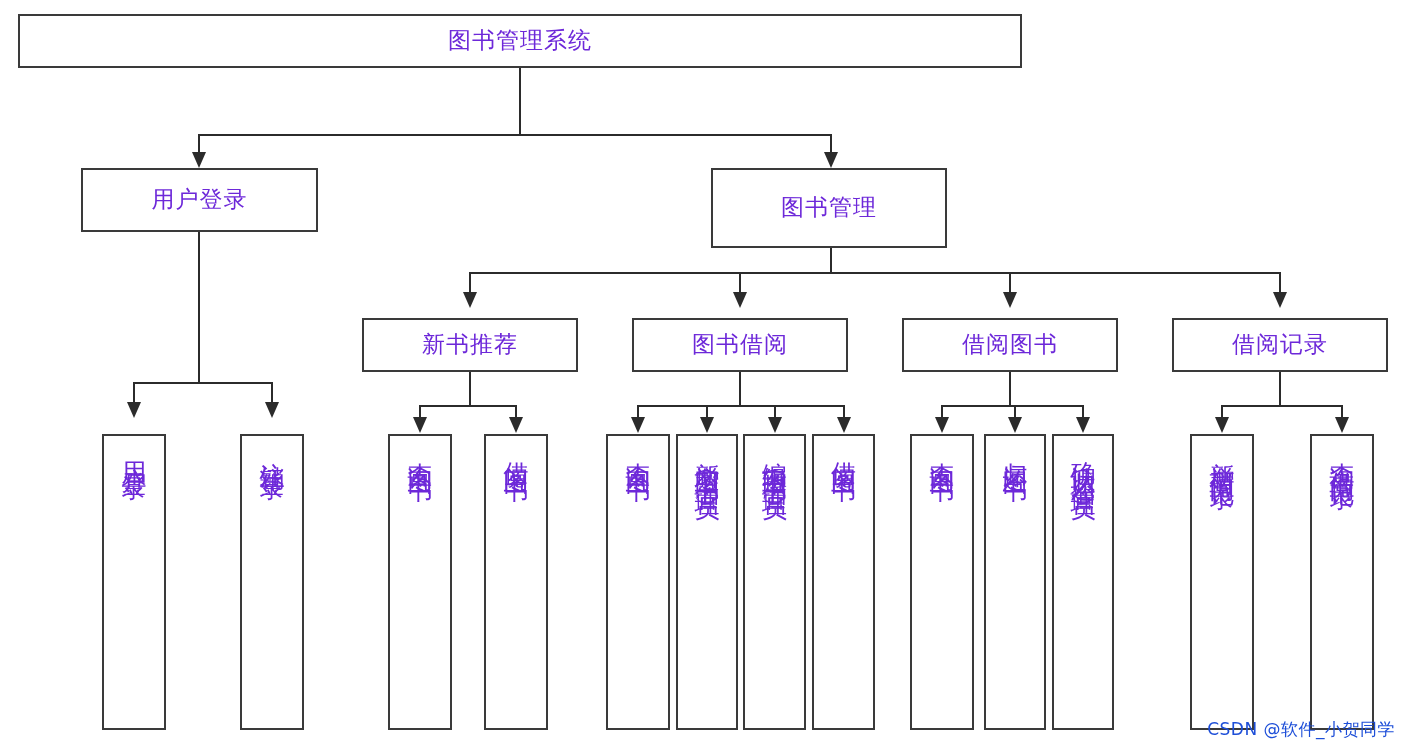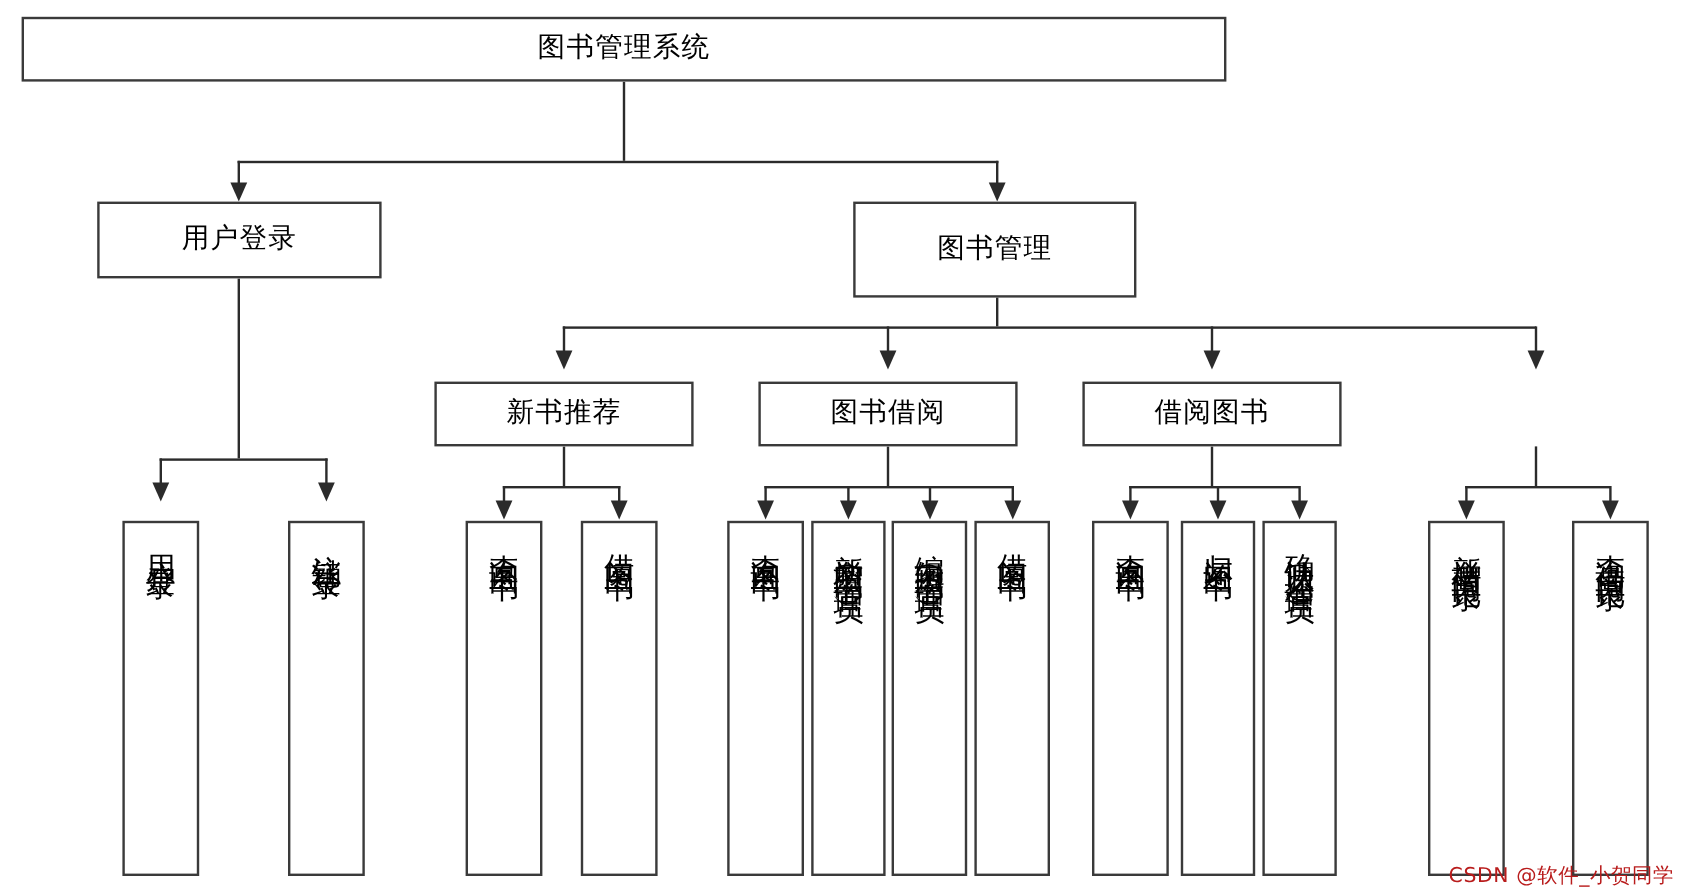--- a/index.html
+++ b/index.html
@@ -23,21 +23,21 @@
     background:#ffffff;
     border:2px solid #3a3a3a;
     display:flex;
     align-items:center;
     justify-content:center;
     line-height:1.18;
   }
   .node .cap{
     display:block;
     white-space:pre;
-    color:#000000;
+    color:#6d28d9;
   }
 
   
   .node.h .cap{
     font-size:23px;
     letter-spacing:1px;
   }
   .node.root .cap{ font-size:23px; }
 
   
@@ -70,21 +70,21 @@
     border-right:7px solid transparent;
     border-top:16px solid #2b2b2b;
   }
 
   
   #watermark{
     position:absolute;
     right:10px;
     bottom:6px;
     font-size:17px;
-    color:#b91c1c;
+    color:#1d4ed8;
     letter-spacing:0.5px;
     white-space:nowrap;
     user-select:none;
   }
 </style>
 </head>
 <body>
 
 <div id="stage">
 
@@ -160,20 +160,23 @@
 
   <div class="node h" style="left:362px;top:318px;width:216px;height:54px;">
     <span class="cap">新书推荐</span>
   </div>
   <div class="node h" style="left:632px;top:318px;width:216px;height:54px;">
     <span class="cap">图书借阅</span>
   </div>
   <div class="node h" style="left:902px;top:318px;width:216px;height:54px;">
     <span class="cap">借阅图书</span>
   </div>
+  <div class="node h" style="left:1172px;top:318px;width:216px;height:54px;">
+    <span class="cap">借阅记录</span>
+  </div>
 
   <div class="node v" style="left:102px;top:434px;width:64px;height:296px;">
     <span class="cap">用户登录</span>
   </div>
   <div class="node v" style="left:240px;top:434px;width:64px;height:296px;">
     <span class="cap">注销登录</span>
   </div>
   <div class="node v" style="left:388px;top:434px;width:64px;height:296px;">
     <span class="cap">查询图书</span>
   </div>

